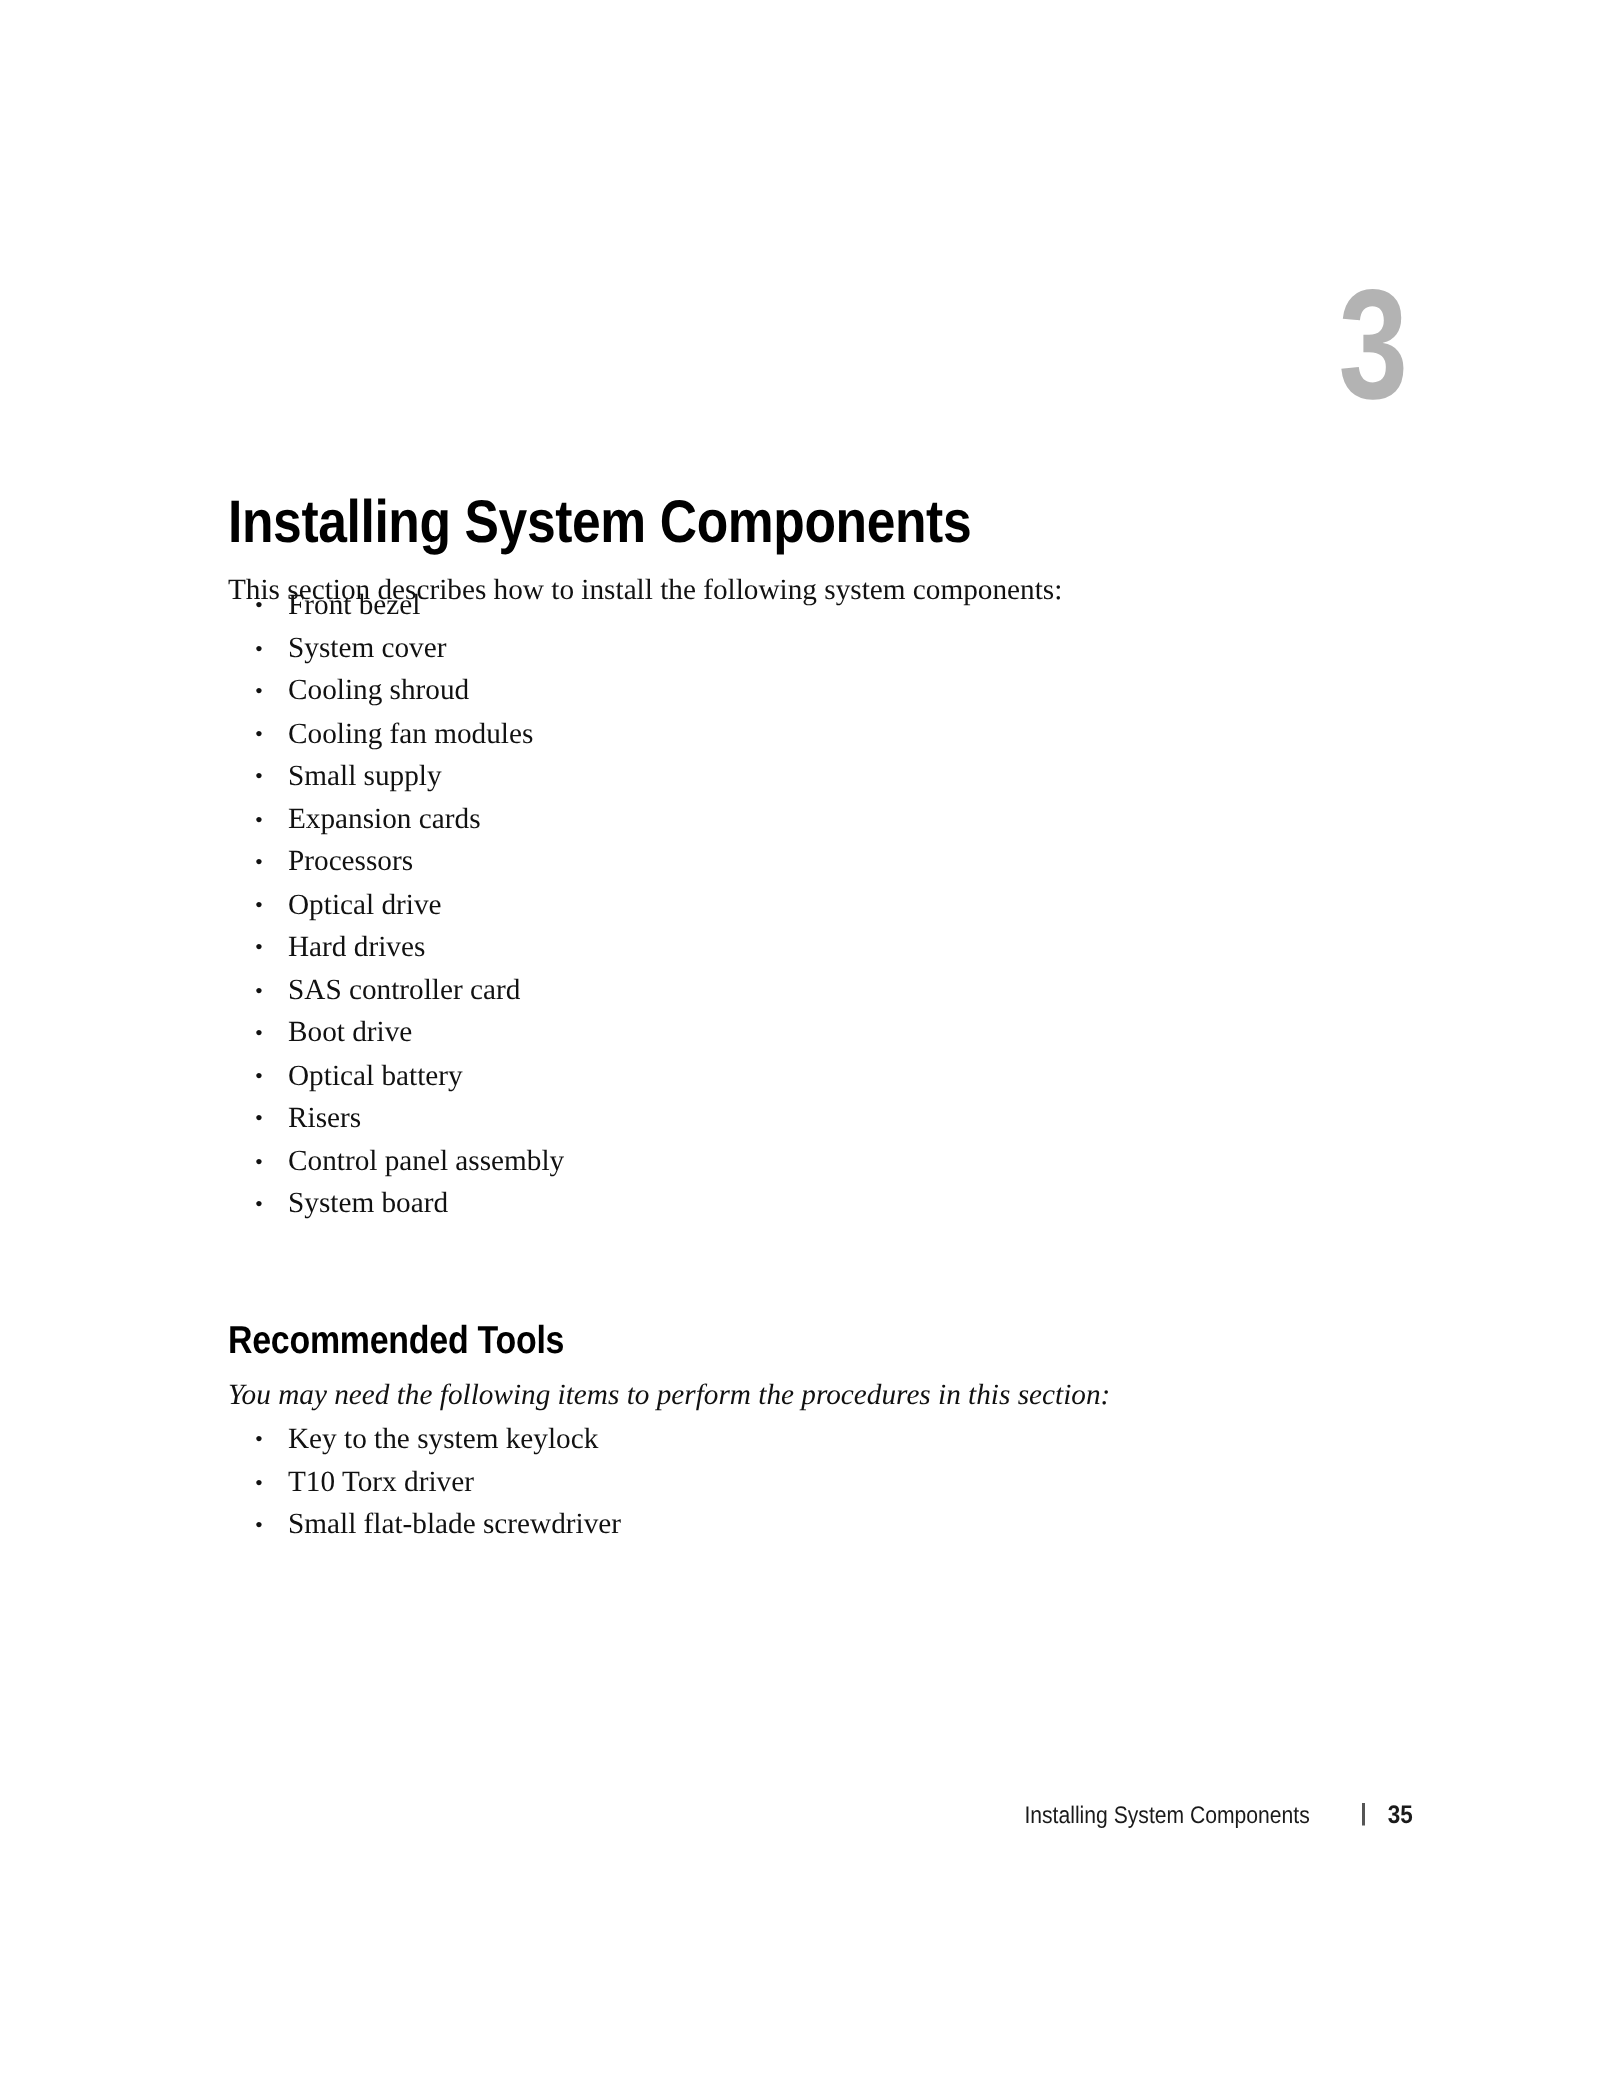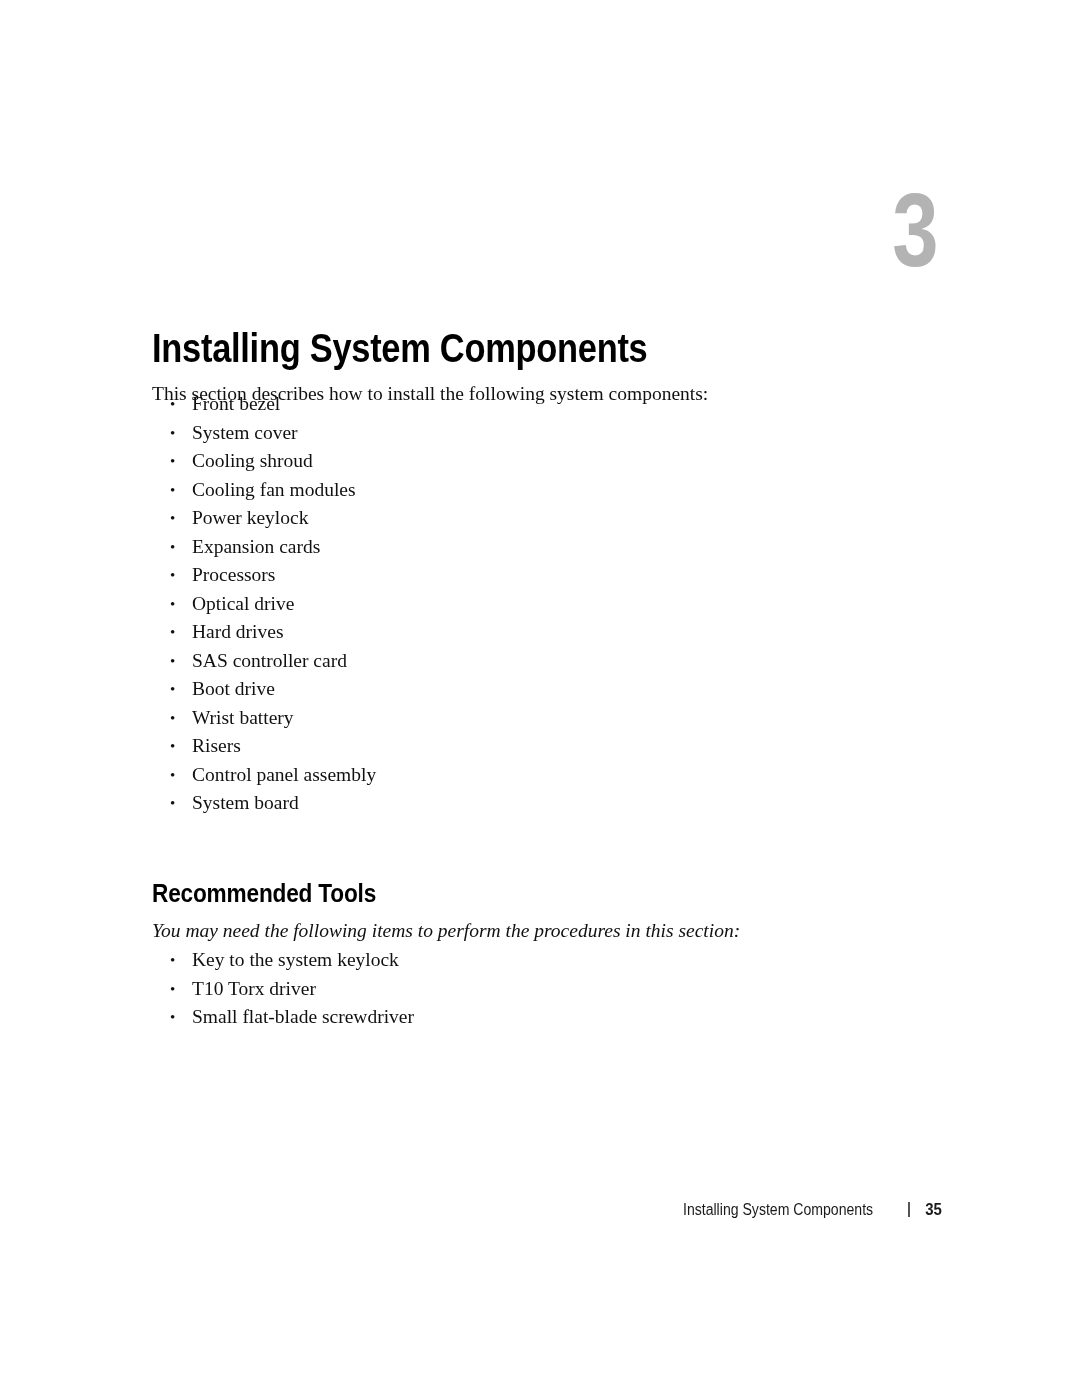--- a/index.html
+++ b/index.html
@@ -170,28 +170,28 @@
 
   <h1 class="chapter-title">Installing System Components</h1>
 
   <p class="intro-paragraph intro-components">This section describes how to install the following system components:</p>
 
   <ul class="bullet-list components-list">
       <li>Front bezel</li>
       <li>System cover</li>
       <li>Cooling shroud</li>
       <li>Cooling fan modules</li>
-      <li>Power keylock</li>
+      <li>Small supply</li>
       <li>Expansion cards</li>
       <li>Processors</li>
       <li>Optical drive</li>
       <li>Hard drives</li>
       <li>SAS controller card</li>
       <li>Boot drive</li>
-      <li>Wrist battery</li>
+      <li>Optical battery</li>
       <li>Risers</li>
       <li>Control panel assembly</li>
       <li>System board</li>
     </ul>
 
   <h2 class="section-heading">Recommended Tools</h2>
 
   <p class="intro-paragraph intro-tools">You may need the following items to perform the procedures in this section:</p>
 
   <ul class="bullet-list tools-list">

